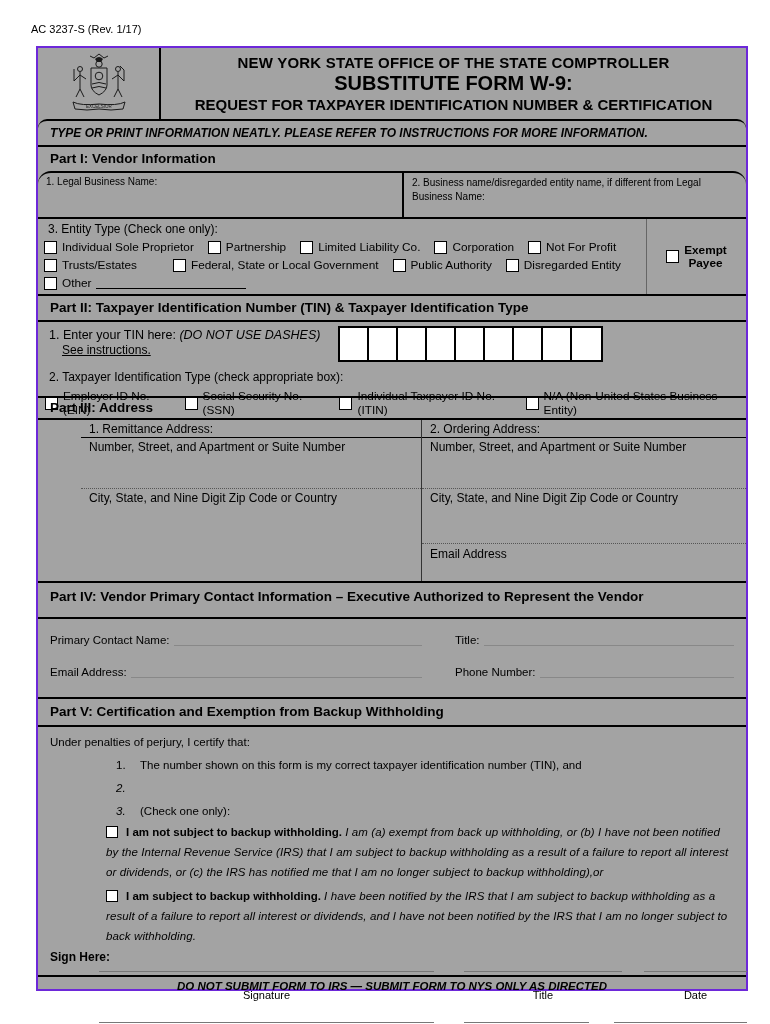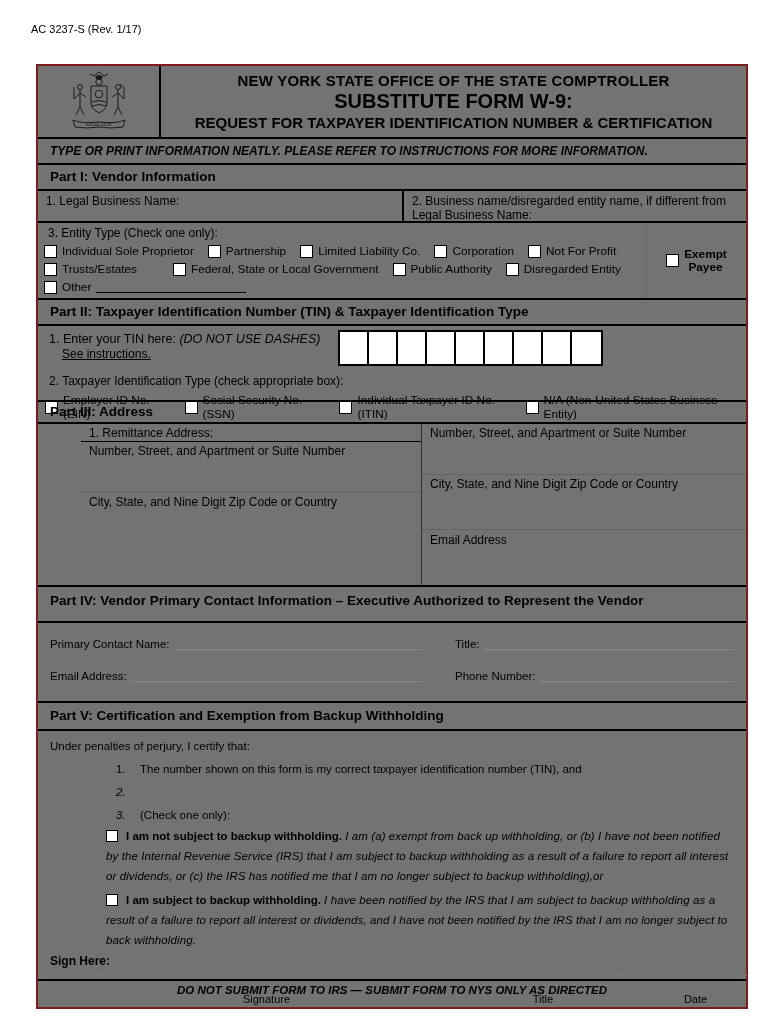--- a/index.html
+++ b/index.html
@@ -3,42 +3,42 @@
 <meta charset="utf-8">
 <style>
   * { box-sizing: border-box; margin: 0; padding: 0; }
   html, body { background: #ffffff; }
   body {
     width: 770px; height: 1024px; position: relative;
     font-family: "Liberation Sans", sans-serif; color: #000;
   }
   .form-number { position: absolute; top: 23px; left: 31px; font-size: 11px; }
   .form-box {
-    position: absolute; top: 64px; left: 36px; width: 712px; height: 945px;
-    border: 2px solid #7f1d1d; background: #737373;
+    position: absolute; top: 46px; left: 36px; width: 712px; height: 945px;
+    border: 2px solid #6d28d9; background: #a3a3a3;
   }
   .row { border-top: 2px solid #000; position: relative; }
 
   
   .sec-header { height: 71px; display: flex; }
   .seal-cell { width: 123px; border-right: 2px solid #000; display: flex; align-items: center; justify-content: center; }
   .title-cell { flex: 1; display: flex; flex-direction: column; justify-content: center; text-align: center; }
   .t1 { font-size: 15px; font-weight: bold; letter-spacing: .2px; }
   .t2 { font-size: 20px; font-weight: bold; margin: 1px 0; }
   .t3 { font-size: 15px; font-weight: bold; }
 
-  .r-instr { height: 26px; font-size: 12px; font-weight: bold; font-style: italic; padding: 5px 0 0 12px; }
+  .r-instr { height: 26px; font-size: 12px; font-weight: bold; font-style: italic; padding: 5px 0 0 12px; border-radius: 9px; }
   .part-title { font-size: 13.5px; font-weight: bold; padding-left: 12px; }
   .r-p1t { height: 26px; padding-top: 4px; }
   .r-p3t { height: 22px; padding-top: 2px; }
   .r-p4t { height: 36px; padding-top: 6px; }
   .r-p5t { height: 28px; padding-top: 5px; }
 
   
-  .r-p1names { height: 32px; display: flex; font-size: 12px; }
+  .r-p1names { height: 46px; display: flex; font-size: 10px; border-radius: 13px; }
   .cell-legal { width: 366px; border-right: 2px solid #000; padding: 3px 8px; }
   .cell-business { flex: 1; padding: 3px 8px; line-height: 14px; }
   .r-p1entity { height: 77px; display: flex; font-size: 11.8px; }
   .entity-main { flex: 1; padding: 3px 0 0 6px; }
   .entity-label { padding-left: 4px; font-size: 12px; }
   .cb-line { display: flex; align-items: center; margin-top: 4px; }
   .cb-item { display: flex; align-items: center; margin-right: 14px; }
   .cb { width: 13px; height: 13px; border: 1.5px solid #000; background: #fff; flex: none; margin-right: 5px; }
   .gap-lg { margin-left: 22px; }
   .other-line { display: inline-block; width: 150px; border-bottom: 1px solid #000; height: 11px; margin-left: 4px; }
@@ -245,20 +245,21 @@
     <div class="p3-col1">
       <div class="p3-label">1.  Remittance Address:</div>
       <div class="p3-street">
         <span>Number, Street, and Apartment or Suite Number</span>
       </div>
       <div class="p3-city-l">
         <span>City, State, and Nine Digit Zip Code or Country</span>
       </div>
     </div>
     <div class="p3-col2">
+      <div class="p3-label">2. Ordering Address:</div>
       <div class="p3-street">
         <span>Number, Street, and Apartment or Suite Number</span>
       </div>
       <div class="p3-city-r">
         <span>City, State, and Nine Digit Zip Code or Country</span>
       </div>
       <div class="p3-email">
         <span>Email Address</span>
       </div>
     </div>

